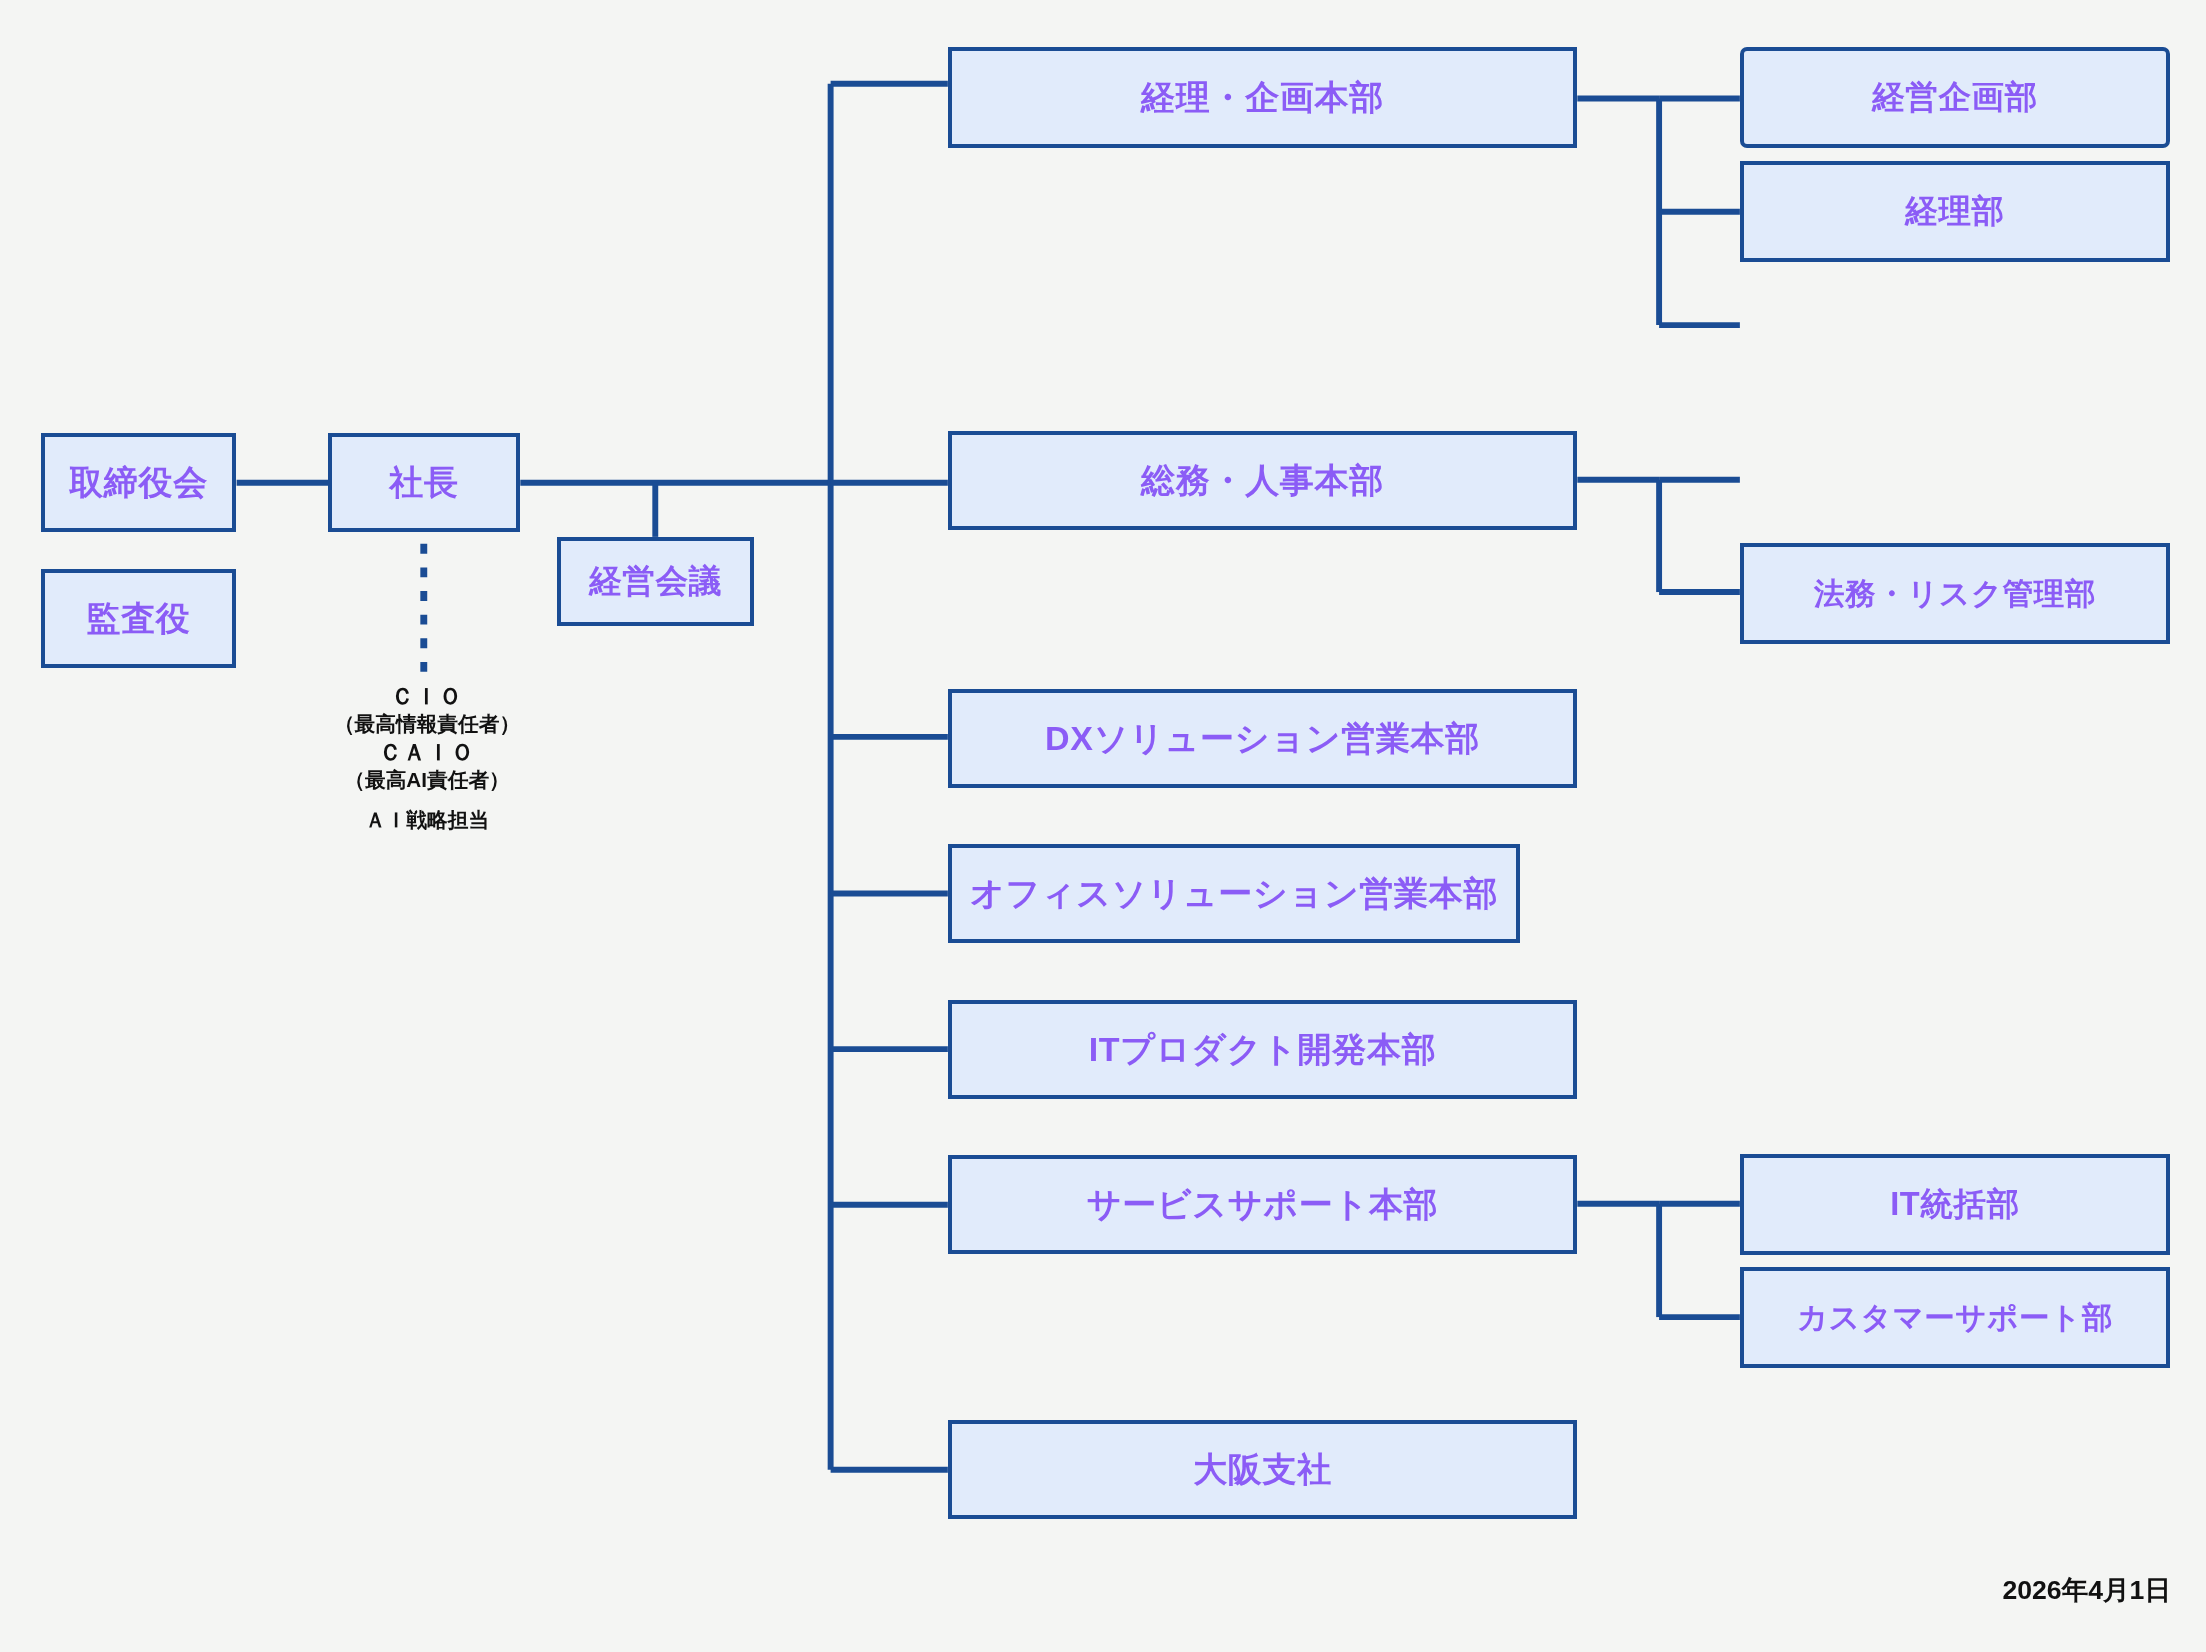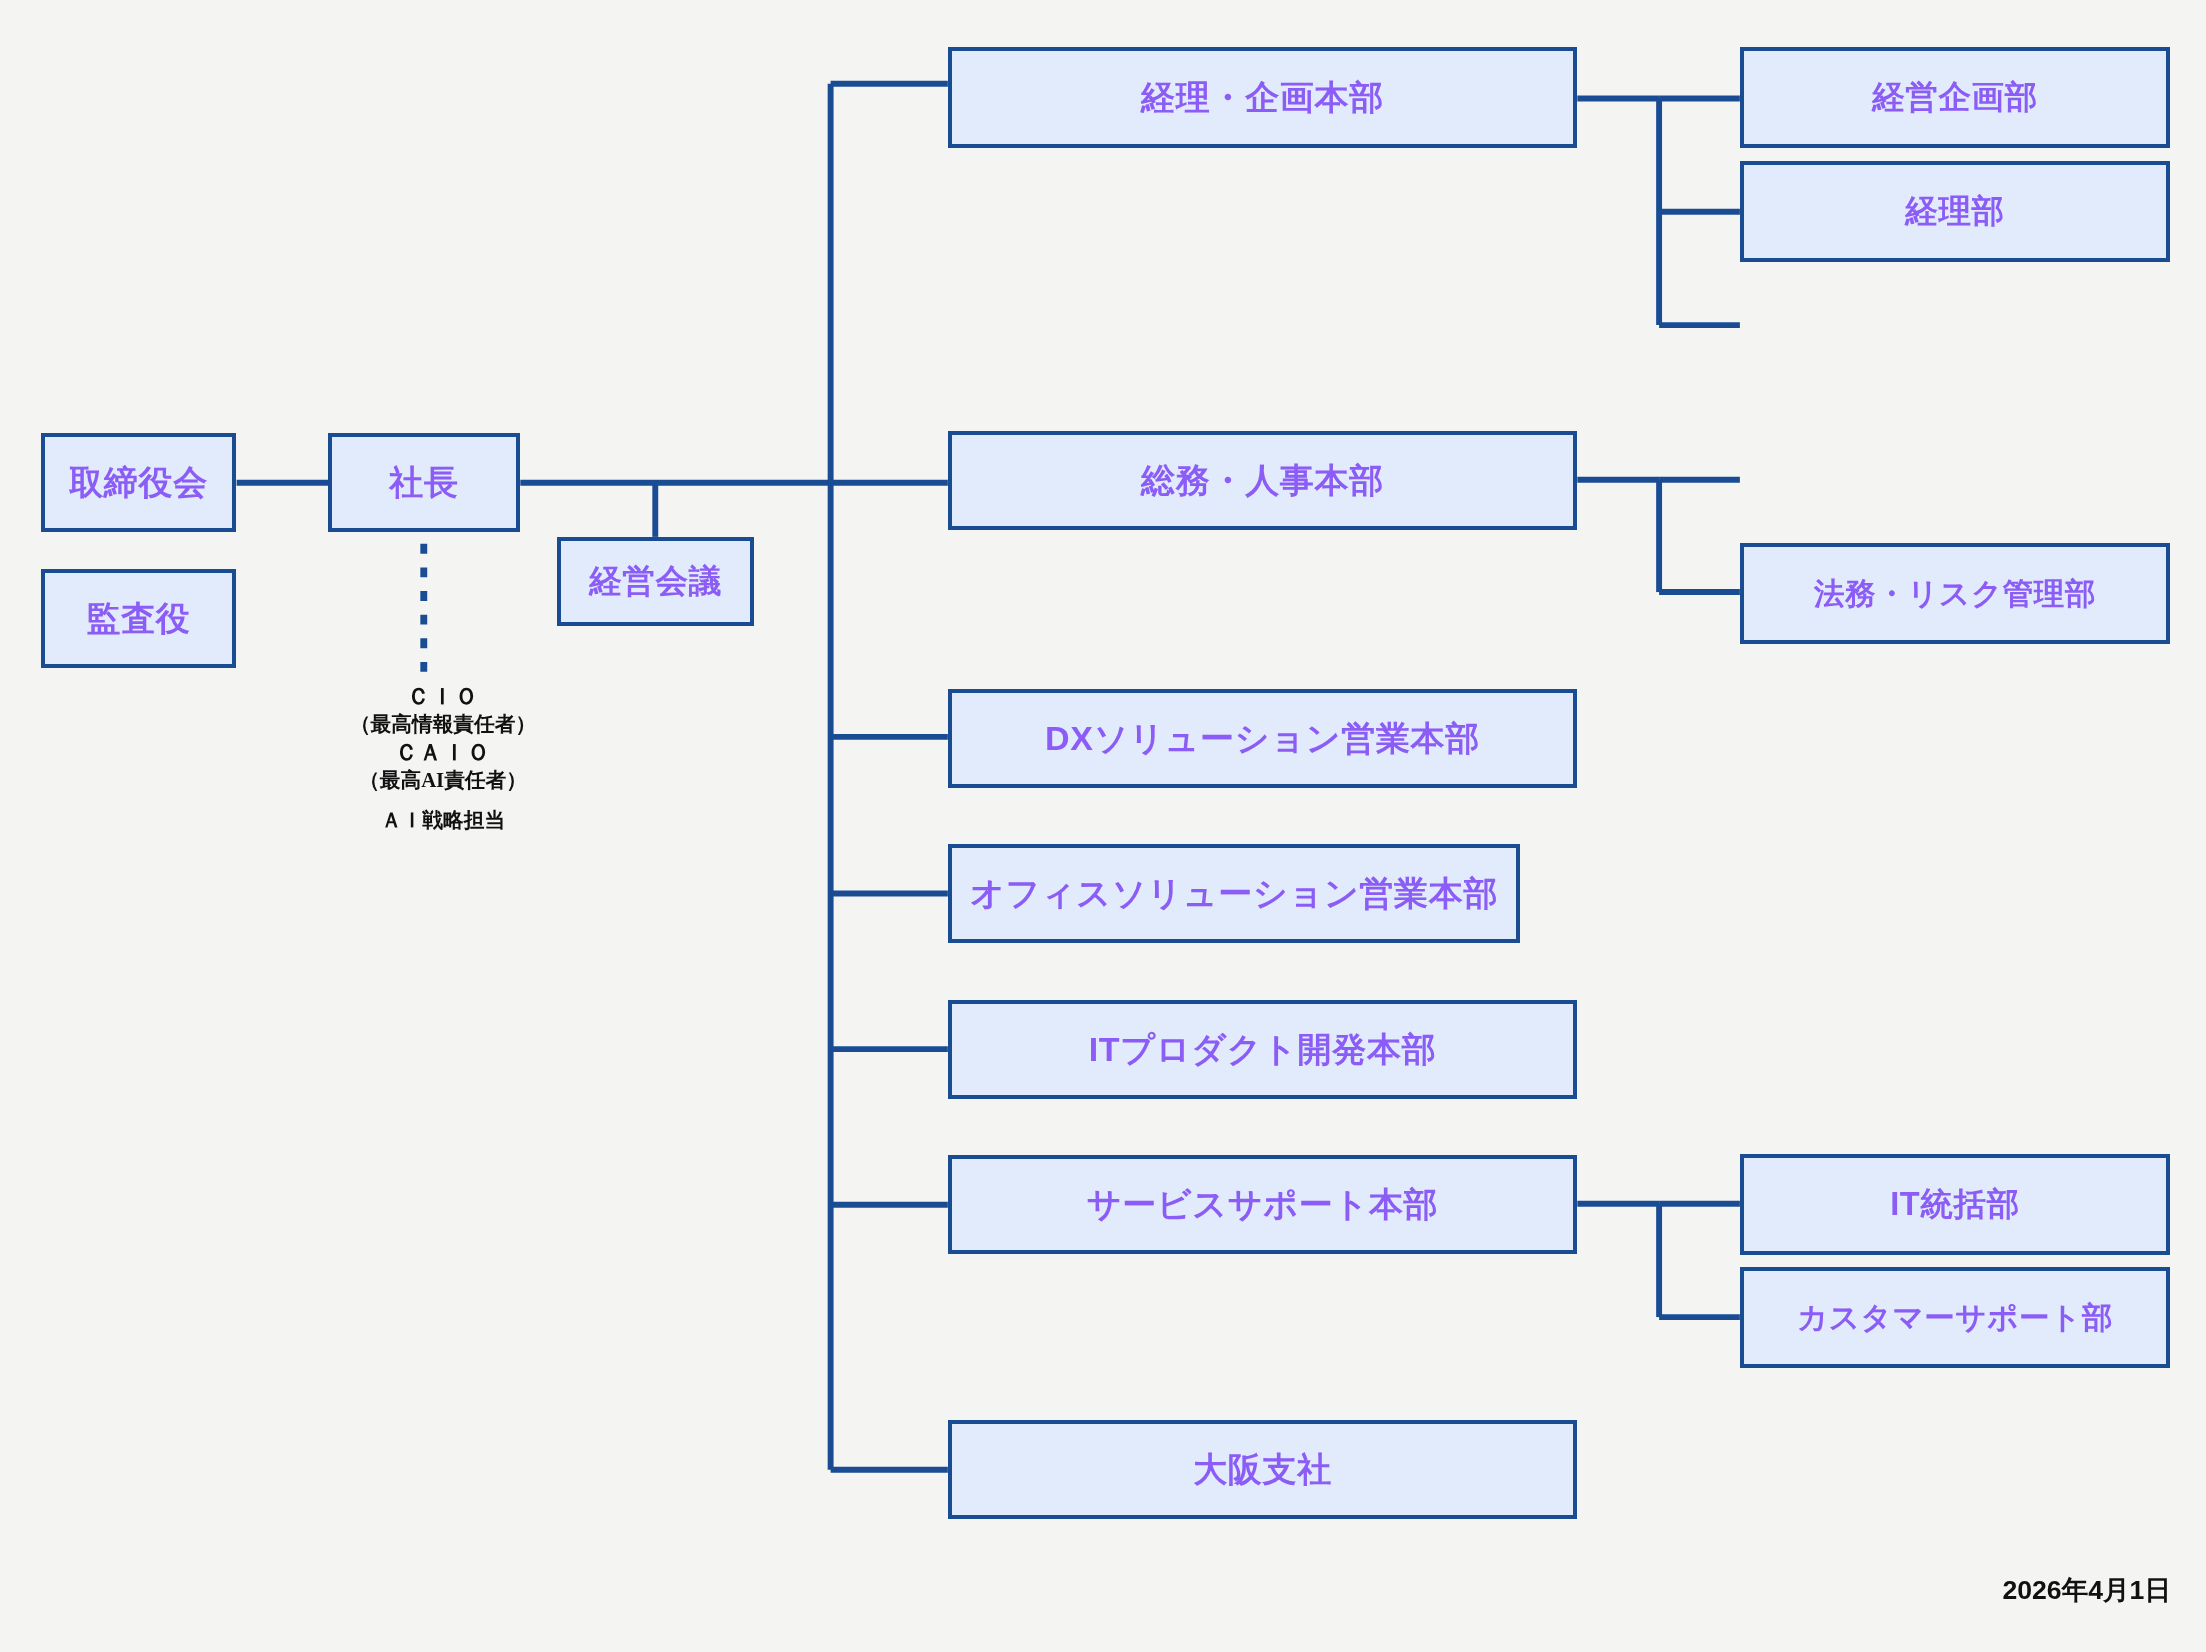--- a/index.html
+++ b/index.html
@@ -118,21 +118,21 @@
   </svg>
 
   <div class="node sz-lg" style="left:41px;  top:433px; width:195px; height:99px;">取締役会</div>
 
   <div class="node sz-lg" style="left:41px;  top:569px; width:195px; height:99px;">監査役</div>
 
   <div class="node sz-lg" style="left:328px; top:433px; width:192px; height:99px;">社長</div>
 
   <div class="node sz-md" style="left:557px; top:537px; width:197px; height:89px;">経営会議</div>
 
-  <div id="role-note" style="left:236px; top:682px;font-family:Liberation Serif, serif;">
+  <div id="role-note" style="left:220px; top:682px;">
     <div class="role-title">ＣＩＯ</div>
     <div class="role-sub">（最高情報責任者）</div>
     <div class="role-title">ＣＡＩＯ</div>
     <div class="role-sub">（最高AI責任者）</div>
     <div class="role-gap"></div>
     <div class="role-sub">ＡＩ戦略担当</div>
   </div>
 
   <div class="node sz-lg" style="left:948px; top:47px; width:629px; height:101px;">経理・企画本部</div>
 
@@ -141,21 +141,21 @@
   <div class="node sz-lg" style="left:948px; top:689px; width:629px; height:99px;">DXソリューション営業本部</div>
 
   <div class="node sz-lg" style="left:948px; top:844px; width:572px; height:99px;">オフィスソリューション営業本部</div>
 
   <div class="node sz-lg" style="left:948px; top:1000px; width:629px; height:99px;">ITプロダクト開発本部</div>
 
   <div class="node sz-lg" style="left:948px; top:1155px; width:629px; height:99px;">サービスサポート本部</div>
 
   <div class="node sz-lg" style="left:948px; top:1420px; width:629px; height:99px;">大阪支社</div>
 
-  <div class="node sz-md" style="left:1740px; top:47px; width:430px; height:101px;">経営企画部</div>
+  <div class="node sz-md" style="left:1740px; top:47px; width:430px; height:101px;border-radius:7px;">経営企画部</div>
 
   <div class="node sz-md" style="left:1740px; top:161px; width:430px; height:101px;">経理部</div>
 
 
 
   <div class="node sz-sm" style="left:1740px; top:543px; width:430px; height:101px;">法務・リスク管理部</div>
 
   <div class="node sz-md" style="left:1740px; top:1154px; width:430px; height:101px;">IT統括部</div>
 
   <div class="node sz-sm" style="left:1740px; top:1267px; width:430px; height:101px;">カスタマーサポート部</div>

